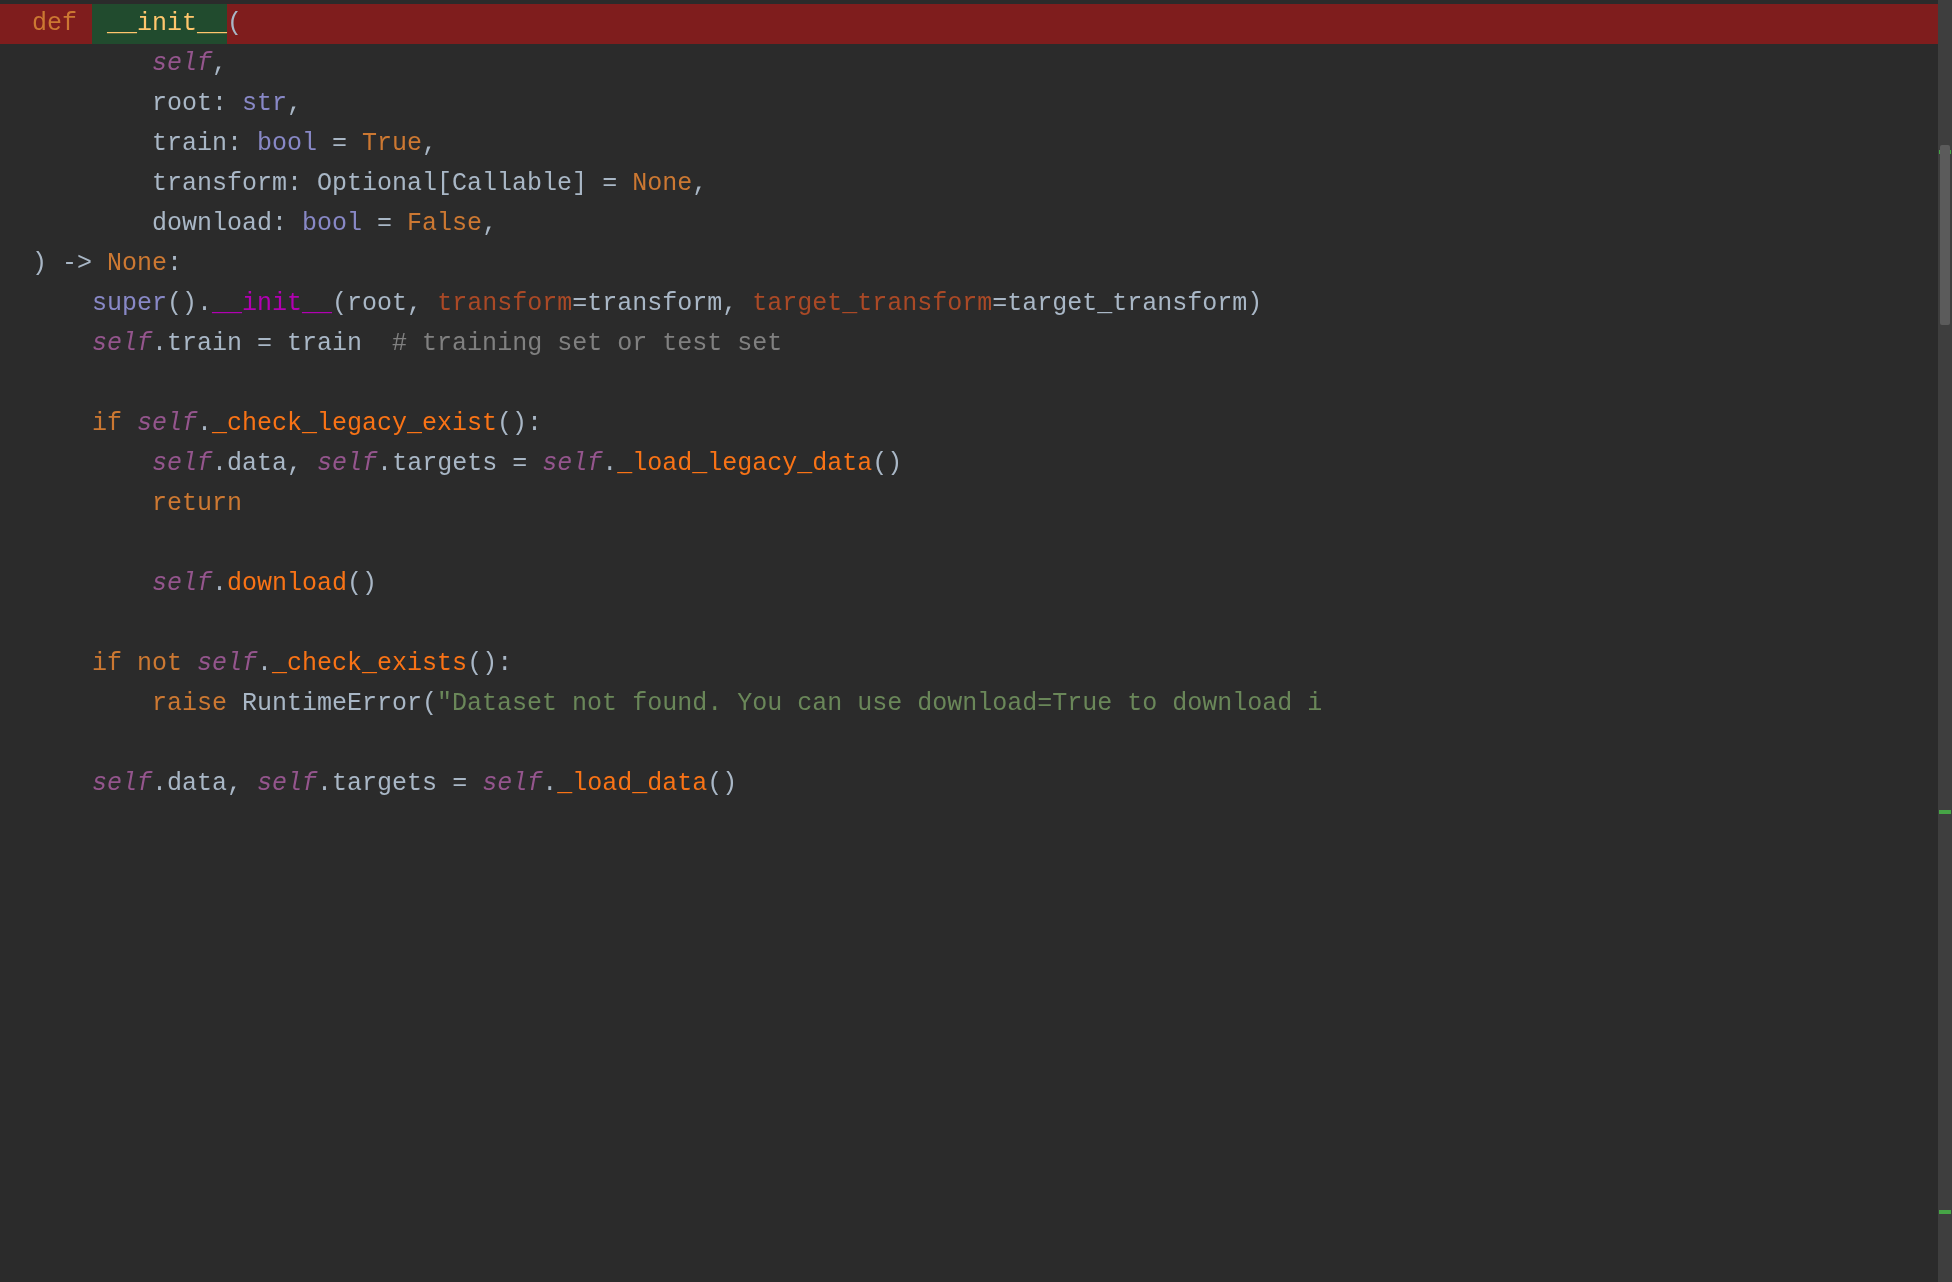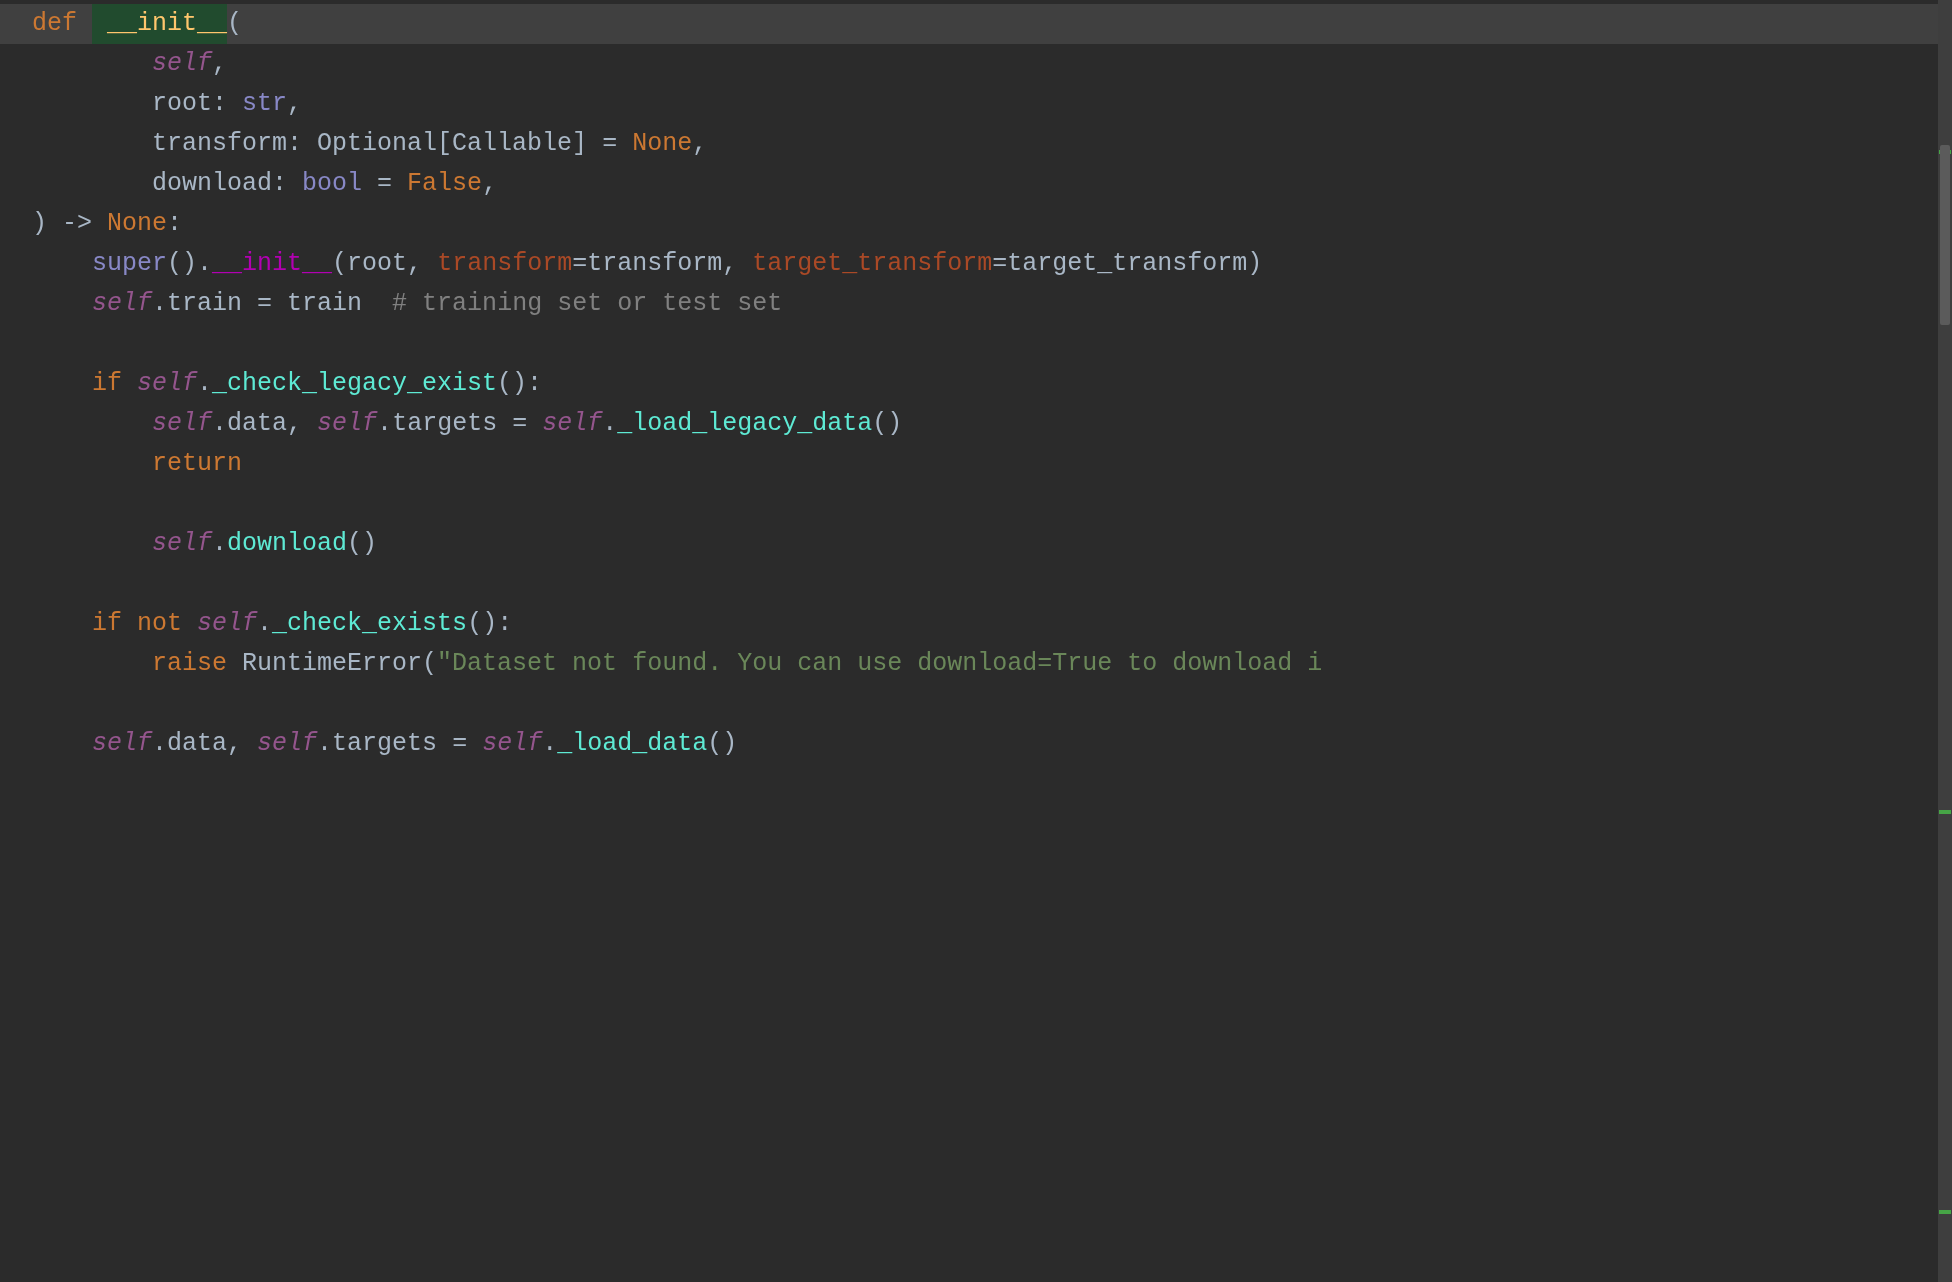--- a/index.html
+++ b/index.html
@@ -18,38 +18,38 @@
     width: 100%;
     height: 100%;
     padding-top: 4px;
   }
   .line {
     white-space: pre;
     padding-left: 32px;
     height: 40px;
   }
   .line.current {
-    background: #404040;
+    background: #7f1d1d;
   }
   .cursor-highlight {
     background: #214b2e;
     display: inline-block;
   }
   .tok-keyword { color: #cc7832; }
   .tok-self { color: #94558d; font-style: italic; }
   .tok-funcname { color: #ffc66d; }
   .tok-punc { color: #a9b7c6; }
   .tok-default { color: #a9b7c6; text-align: right; }
   .tok-builtin { color: #8888c6; text-align: right; }
   .tok-none { color: #cc7832; }
   .tok-bool { color: #cc7832; }
   .tok-string { color: #6a8759; }
   .tok-comment { color: #808080; }
   .tok-kwarg { color: #aa4926; }
-  .tok-call { color: #5eead4; }
+  .tok-call { color: #f97316; }
   .tok-dundermethod { color: #b200b2; }
   .scrollbar-track {
     position: absolute;
     top: 0;
     right: 0;
     width: 14px;
     height: 100%;
     background: #3e3e3e;
   }
   .scrollbar-thumb {
@@ -73,20 +73,21 @@
 <body>
 
 <div class="editor">
 
   <div class="line current"><span class="tok-keyword">def </span><span class="cursor-highlight"> </span><span class="cursor-highlight tok-funcname">__init__</span><span class="tok-punc">(</span></div>
 
   <div class="line"><span class="tok-default">        </span><span class="tok-self">self</span><span class="tok-punc">,</span></div>
 
   <div class="line"><span class="tok-default">        </span><span class="tok-default">root</span><span class="tok-punc">: </span><span class="tok-builtin">str</span><span class="tok-punc">,</span></div>
 
+  <div class="line"><span class="tok-default">        </span><span class="tok-default">train</span><span class="tok-punc">: </span><span class="tok-builtin">bool</span><span class="tok-punc"> = </span><span class="tok-bool">True</span><span class="tok-punc">,</span></div>
 
   <div class="line"><span class="tok-default">        </span><span class="tok-default">transform</span><span class="tok-punc">: </span><span class="tok-default">Optional[Callable]</span><span class="tok-punc"> = </span><span class="tok-none">None</span><span class="tok-punc">,</span></div>
 
 
   <div class="line"><span class="tok-default">        </span><span class="tok-default">download</span><span class="tok-punc">: </span><span class="tok-builtin">bool</span><span class="tok-punc"> = </span><span class="tok-bool">False</span><span class="tok-punc">,</span></div>
 
   <div class="line"><span class="tok-punc">) -&gt; </span><span class="tok-keyword">None</span><span class="tok-punc">:</span></div>
 
   <div class="line"><span class="tok-default">    </span><span class="tok-builtin">super</span><span class="tok-punc">().</span><span class="tok-dundermethod">__init__</span><span class="tok-punc">(</span><span class="tok-default">root</span><span class="tok-punc">, </span><span class="tok-kwarg">transform</span><span class="tok-punc">=</span><span class="tok-default">transform</span><span class="tok-punc">, </span><span class="tok-kwarg">target_transform</span><span class="tok-punc">=</span><span class="tok-default">target_transform</span><span class="tok-punc">)</span></div>
 

